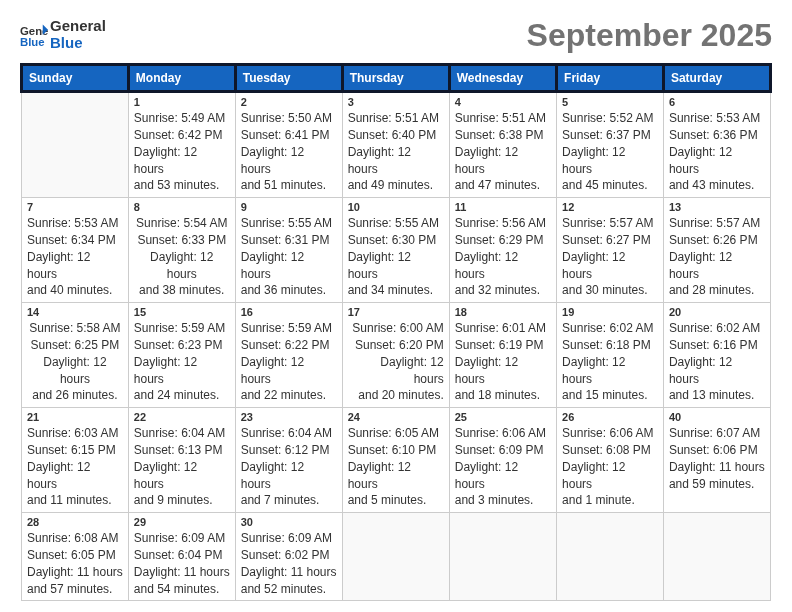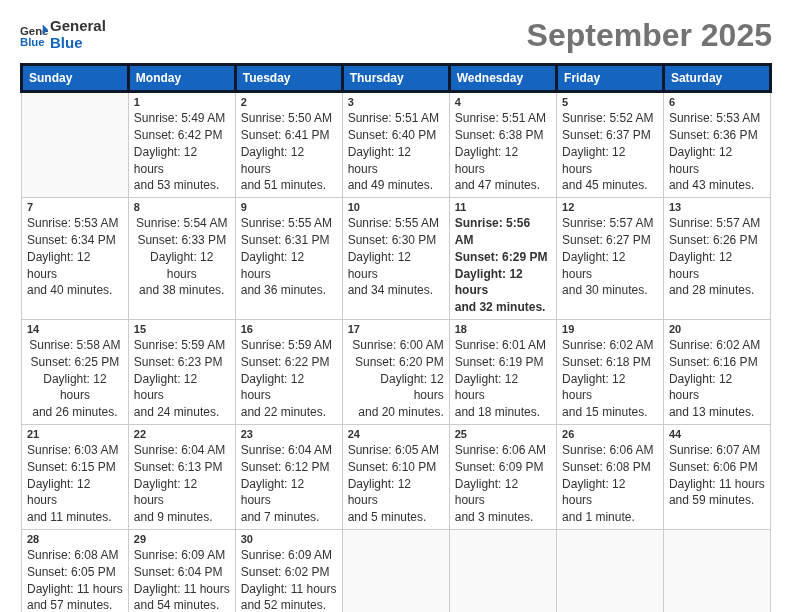--- a/index.html
+++ b/index.html
@@ -192,21 +192,21 @@
           </td>
           <td>
             <span class="day-num">10</span>
             <div class="day-info" style="white-space: pre-line;">Sunrise: 5:55 AM
 Sunset: 6:30 PM
 Daylight: 12 hours
 and 34 minutes.</div>
           </td>
           <td>
             <span class="day-num">11</span>
-            <div class="day-info" style="white-space: pre-line; font-weight: bold;">Sunrise: 5:56 AM
+            <div class="day-info" style="white-space: pre-line;">Sunrise: 5:56 AM
 Sunset: 6:29 PM
 Daylight: 12 hours
 and 32 minutes.</div>
           </td>
           <td>
             <span class="day-num">12</span>
             <div class="day-info" style="white-space: pre-line;">Sunrise: 5:57 AM
 Sunset: 6:27 PM
 Daylight: 12 hours
 and 30 minutes.</div>
@@ -307,21 +307,21 @@
 and 3 minutes.</div>
           </td>
           <td>
             <span class="day-num">26</span>
             <div class="day-info" style="white-space: pre-line;">Sunrise: 6:06 AM
 Sunset: 6:08 PM
 Daylight: 12 hours
 and 1 minute.</div>
           </td>
           <td>
-            <span class="day-num">44</span>
+            <span class="day-num">40</span>
             <div class="day-info" style="white-space: pre-line;">Sunrise: 6:07 AM
 Sunset: 6:06 PM
 Daylight: 11 hours
 and 59 minutes.</div>
           </td>
         </tr>
         <tr class="week-row">
           <td>
             <span class="day-num">28</span>
             <div class="day-info" style="white-space: pre-line;">Sunrise: 6:08 AM

